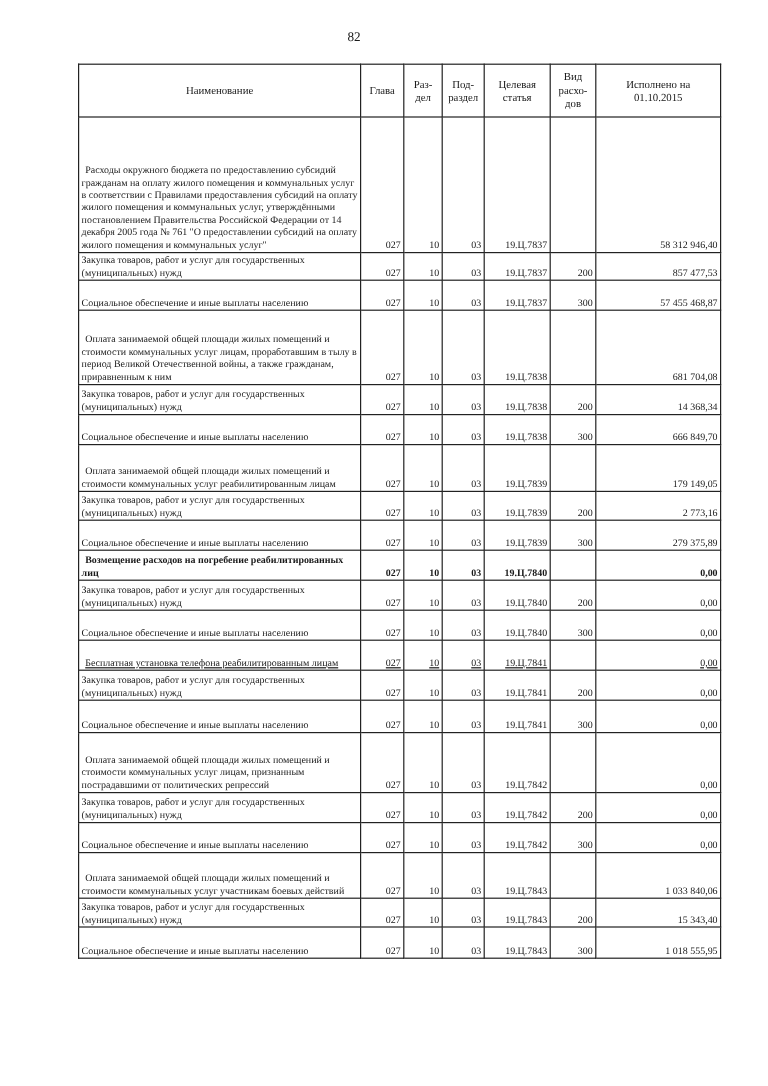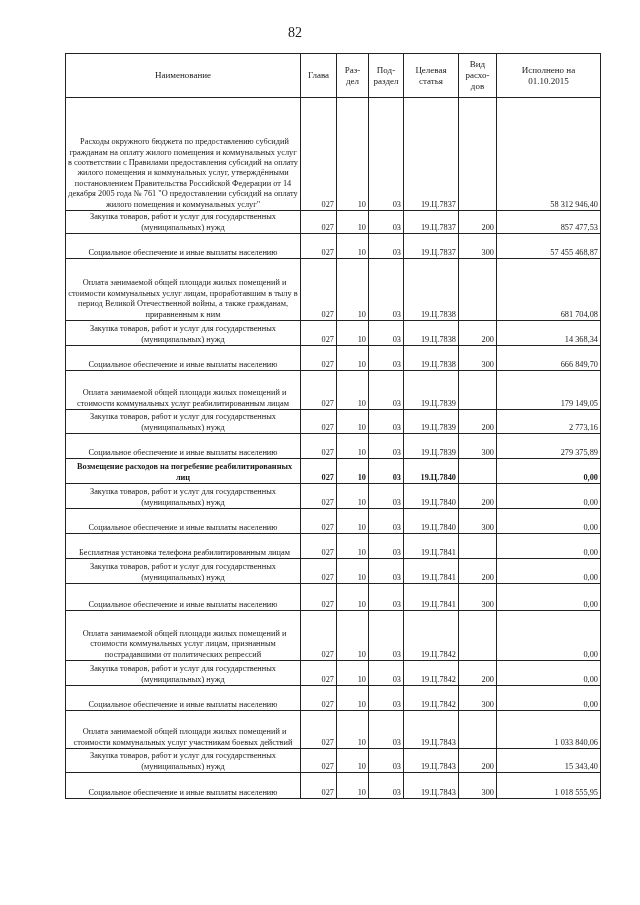--- a/index.html
+++ b/index.html
@@ -1,23 +1,23 @@
 <!DOCTYPE html>
 <html><head>
 <meta charset="utf-8">
 <style>
   html, body { margin: 0; padding: 0; background: #ffffff; }
   body { width: 640px; height: 905px; position: relative; overflow: hidden;
          font-family: "Liberation Serif", "DejaVu Serif", serif; color: #1a1a1a; }
-  .page-number { position: absolute; top: 25px; left: 0; width: 590px; text-align: center; font-size: 14px; }
+  .page-number { position: absolute; top: 25px; left: 0; width: 590px; text-align: center; font-size: 11px; }
   table.budget { position: absolute; top: 53px; left: 65px; border-collapse: collapse; table-layout: fixed; width: 535px; }
   table.budget th, table.budget td { border: 1px solid #222; font-size: 8.3px; line-height: 10.4px; padding: 0 2px; overflow: hidden; }
   table.budget th { font-weight: normal; text-align: center; vertical-align: middle; height: 43px; font-size: 9px; line-height: 11px; }
   table.budget td { vertical-align: bottom; }
-  td.name { text-align: center; vertical-align: middle; padding: 1px 2px; }
+  td.name { text-align: left; vertical-align: middle; padding: 1px 2px; }
   td.name.section { text-indent: 3px; }
   td.num { text-align: right; padding-bottom: 1px; }
   col.c-name { width: 235px; }
   col.c-ch { width: 36px; }
   col.c-sec { width: 32px; }
   col.c-sub { width: 35px; }
   col.c-art { width: 55px; }
   col.c-type { width: 38px; }
   col.c-amt { width: 104px; }
 </style>
@@ -155,21 +155,21 @@
       </tr>
       <tr style="height: 25px;">
         <td class="name">Социальное обеспечение и иные выплаты населению</td>
         <td class="num">027</td>
         <td class="num">10</td>
         <td class="num">03</td>
         <td class="num">19.Ц.7840</td>
         <td class="num">300</td>
         <td class="num">0,00</td>
       </tr>
-      <tr style="height: 25px;">
+      <tr style="height: 25px; text-decoration: underline;">
         <td class="name section">Бесплатная установка телефона  реабилитированным лицам</td>
         <td class="num">027</td>
         <td class="num">10</td>
         <td class="num">03</td>
         <td class="num">19.Ц.7841</td>
         <td class="num"></td>
         <td class="num">0,00</td>
       </tr>
       <tr style="height: 25px;">
         <td class="name">Закупка товаров, работ и услуг для государственных (муниципальных) нужд</td>

